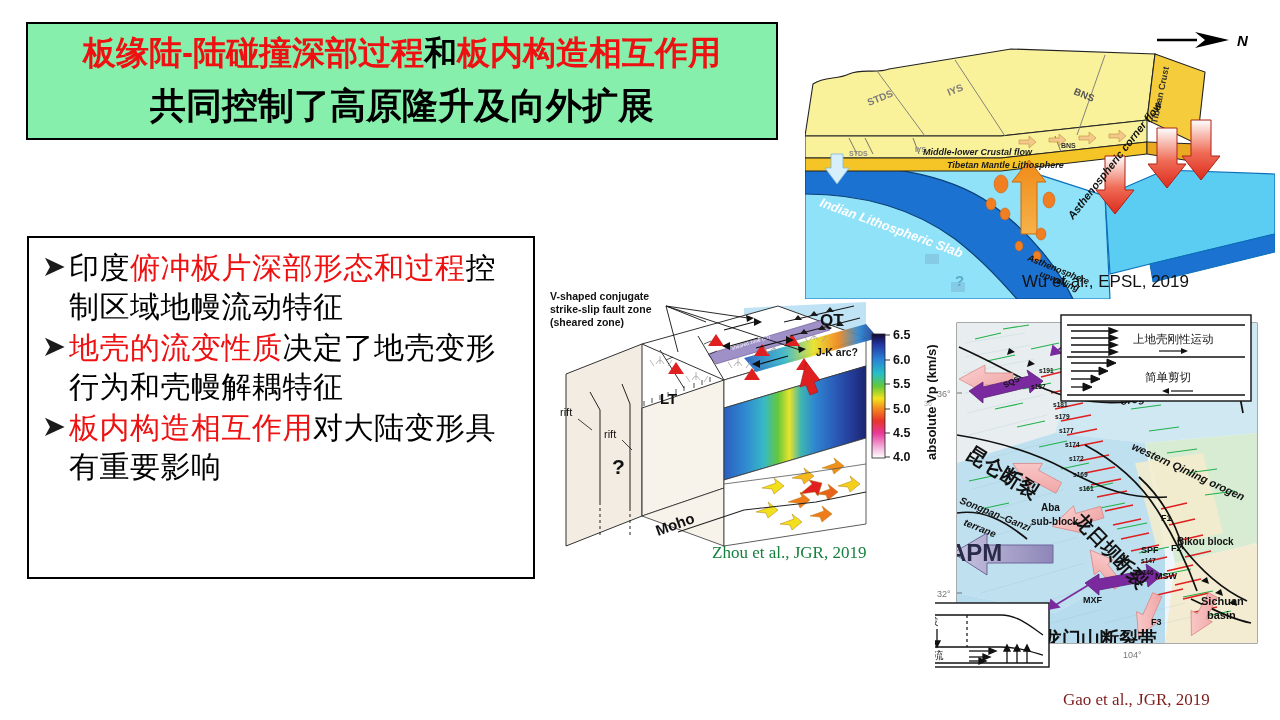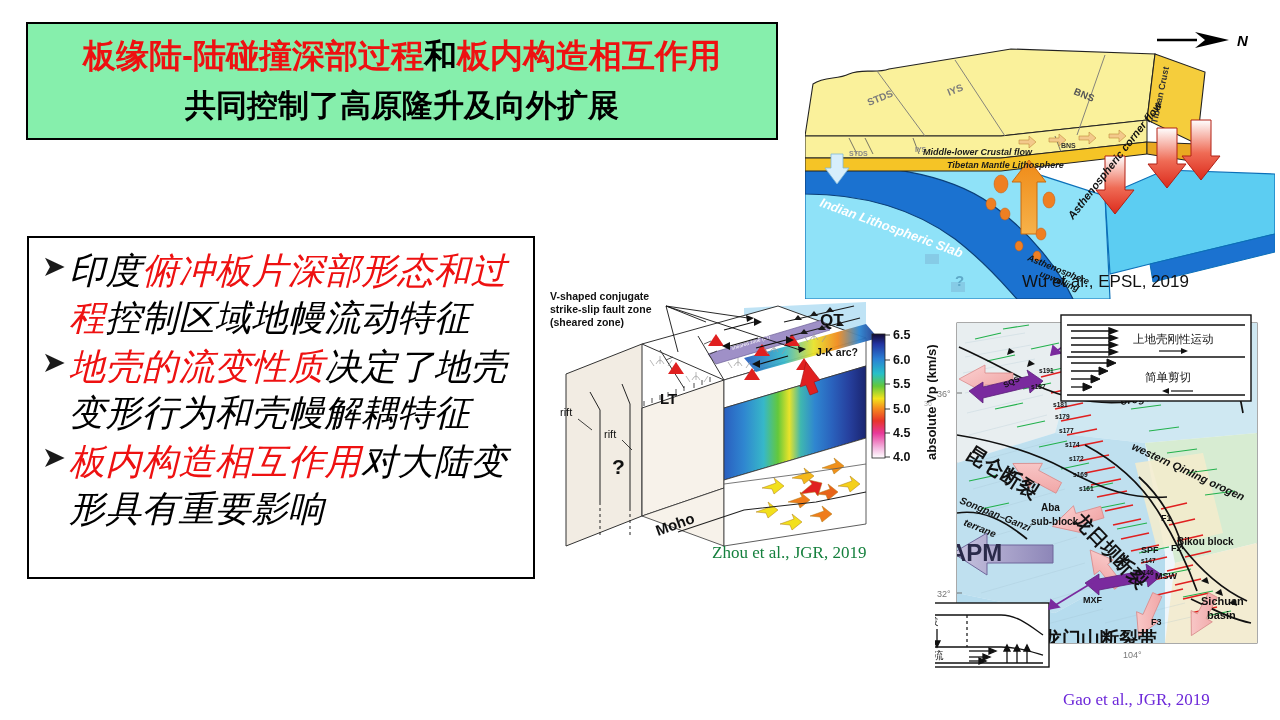--- a/index.html
+++ b/index.html
@@ -10,54 +10,54 @@
   .slide{position:absolute;inset:0;}
 
   
   #title-box{
     position:absolute;left:26px;top:22px;width:752px;height:118px;
     border:2px solid #000;background:#86efac;box-sizing:border-box;
     display:flex;flex-direction:column;align-items:center;justify-content:center;
   }
   .title-line{white-space:nowrap;font-weight:bold;letter-spacing:0px;line-height:1.18;}
   #title-line-1{font-size:33px;}
-  #title-line-2{font-size:31px;color:#000;margin-top:12px;}
+  #title-line-2{font-size:36px;color:#000;margin-top:12px;}
   .red{color:#ee1111;}
   .blk{color:#000;}
 
   
   #bullet-box{
     position:absolute;left:27px;top:236px;width:508px;height:343px;
     border:2px solid #000;background:#fff;box-sizing:border-box;
     padding:10px 8px 8px 10px;
   }
   .bullet-item{display:flex;align-items:flex-start;margin-bottom:2px;}
   .bullet-marker{
     flex:0 0 auto;width:30px;font-size:29px;line-height:1.30;color:#1a1a1a;
     font-family:"DejaVu Sans",sans-serif;text-align:center;
   }
   .bullet-text{
-    font-size:36px;line-height:1.30;letter-spacing:0.5px;font-style:italic;
+    font-size:30px;line-height:1.30;letter-spacing:0.5px;
   }
 
   
   #fig-wu{position:absolute;left:805px;top:24px;width:470px;height:275px;}
   #fig-wu svg{display:block;}
   #cap-wu{position:absolute;left:1022px;top:272px;font-family:Liberation Sans, sans-serif;
           font-size:17px;color:#111;white-space:nowrap;}
 
   
   #fig-zhou{position:absolute;left:548px;top:288px;width:390px;height:270px;}
   #cap-zhou{position:absolute;left:712px;top:543px;font-family:"Liberation Serif","DejaVu Serif",serif;
           font-size:17px;color:#15803d;white-space:nowrap;}
 
   
   #fig-gao{position:absolute;left:935px;top:313px;width:336px;height:355px;}
   #cap-gao{position:absolute;left:1063px;top:690px;font-family:"Liberation Serif","DejaVu Serif",serif;
-          font-size:17px;color:#6d28d9;white-space:nowrap;}
+          font-size:17px;color:#7f1d1d;white-space:nowrap;}
 
   .fig-label{font-family:"Liberation Sans","DejaVu Sans",sans-serif;}
 </style>
 </head>
 <body>
 
 <div class="slide">
 
   <div id="title-box">
     <div class="title-line" id="title-line-1">

